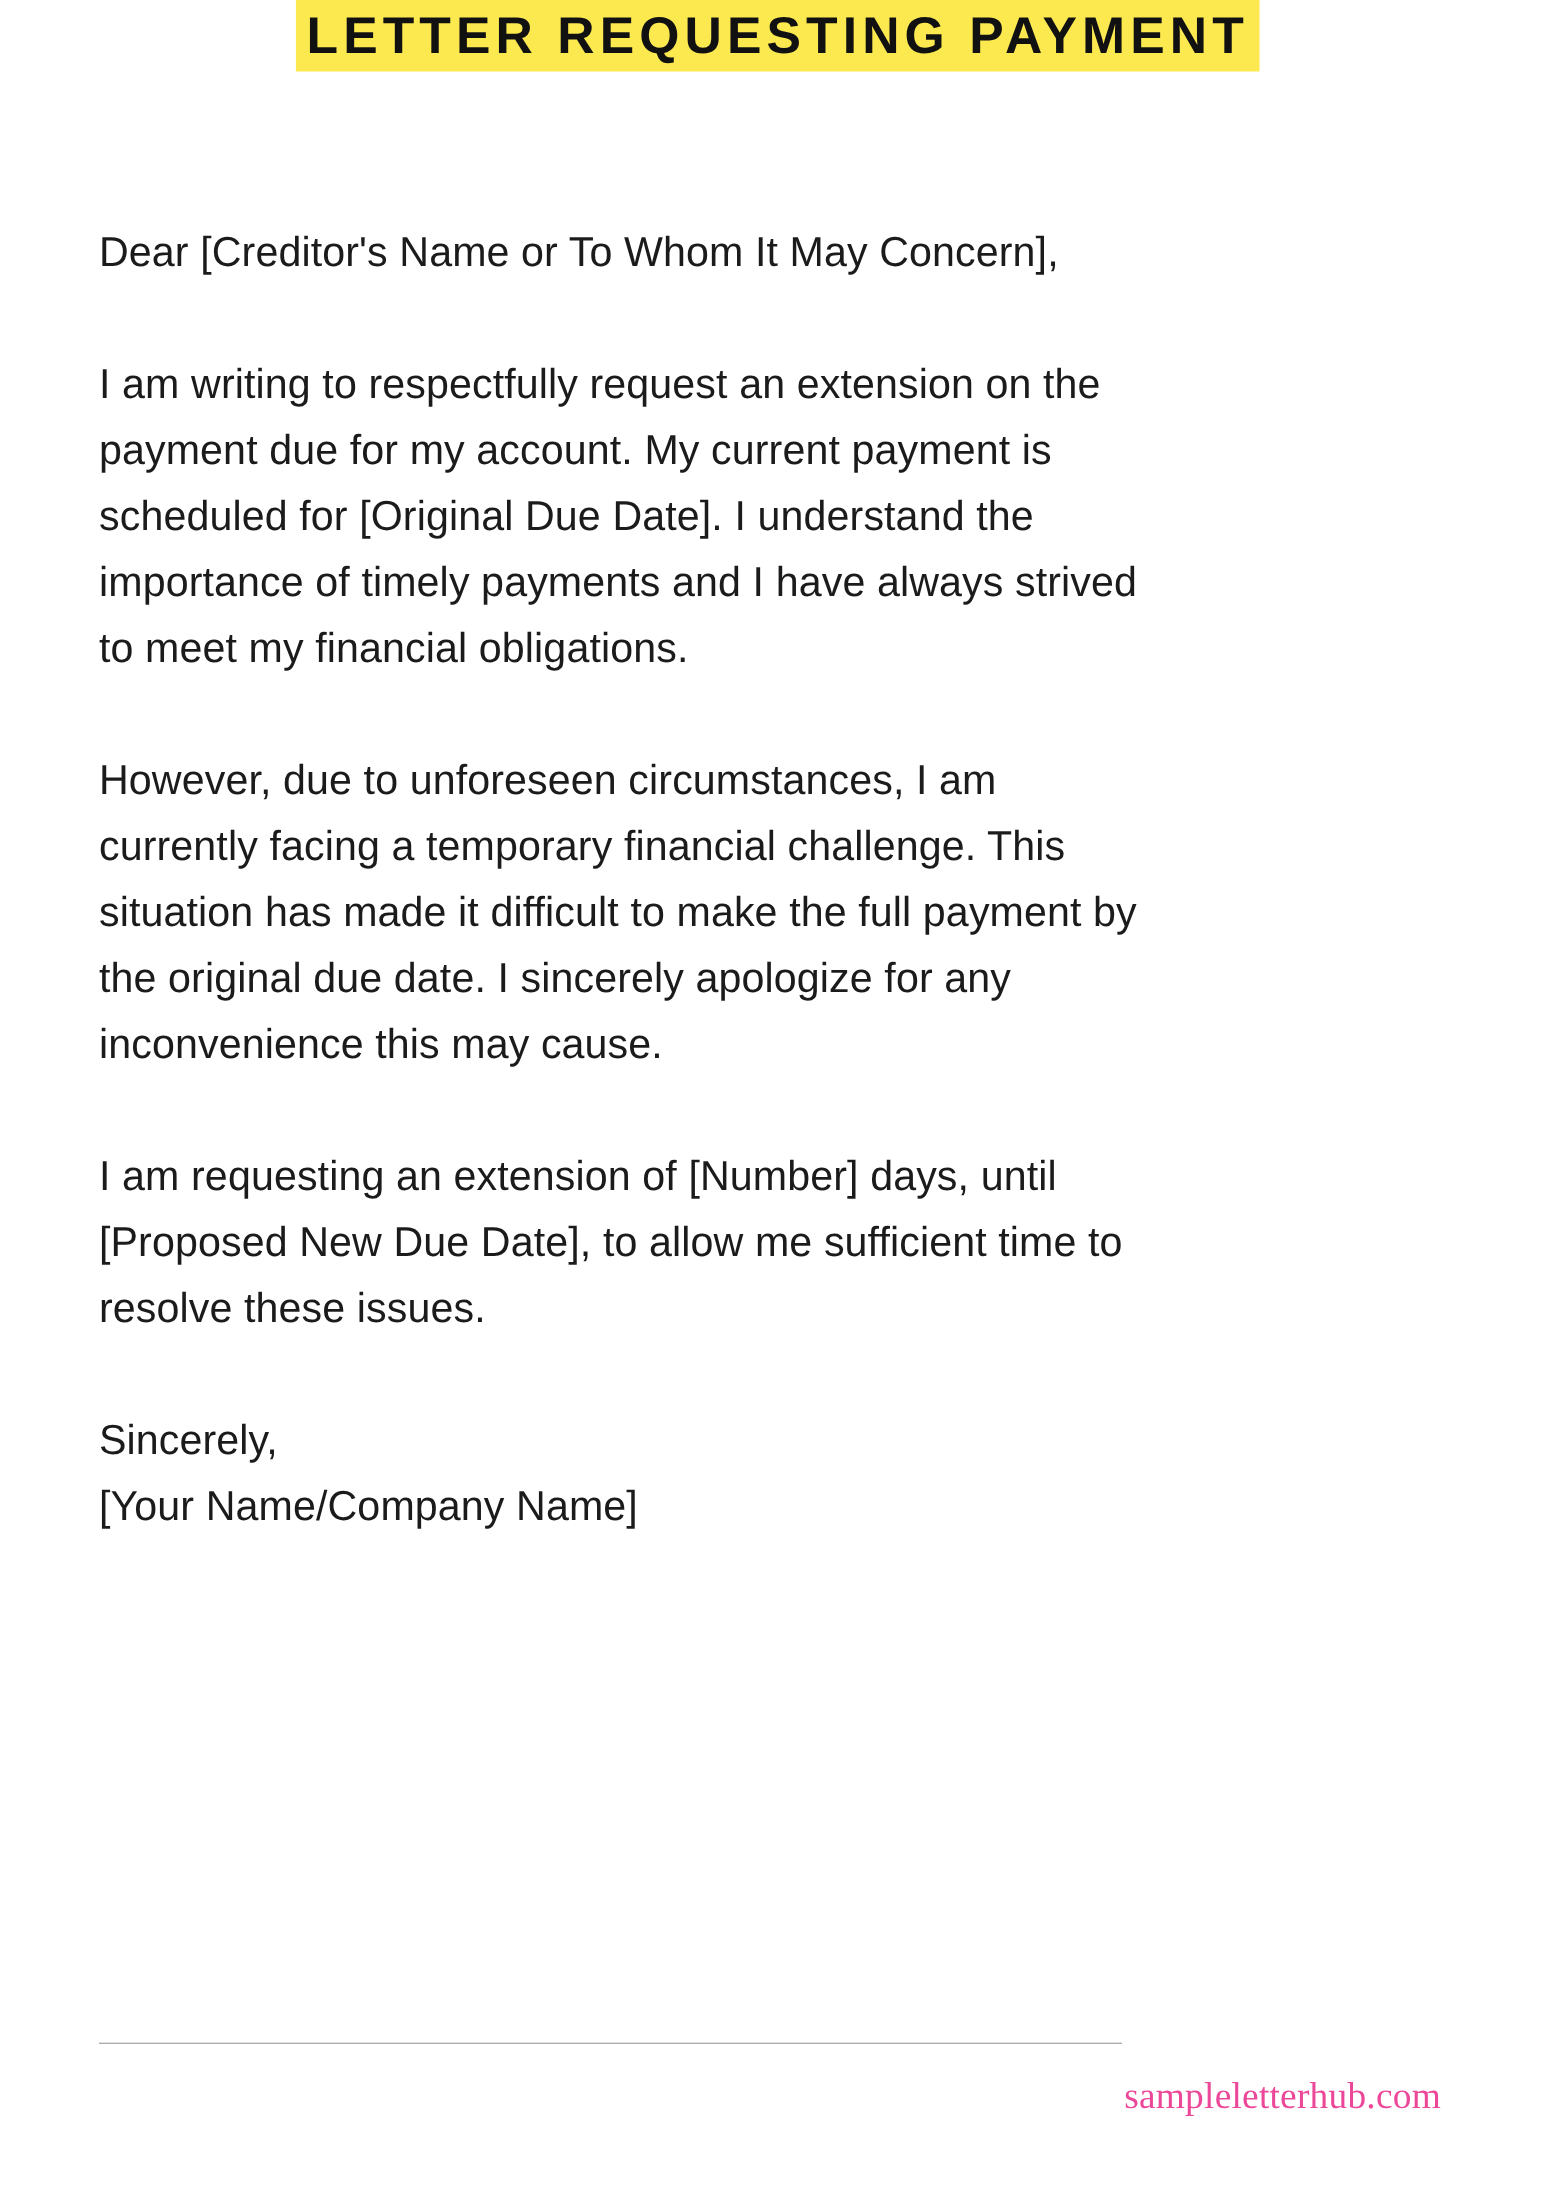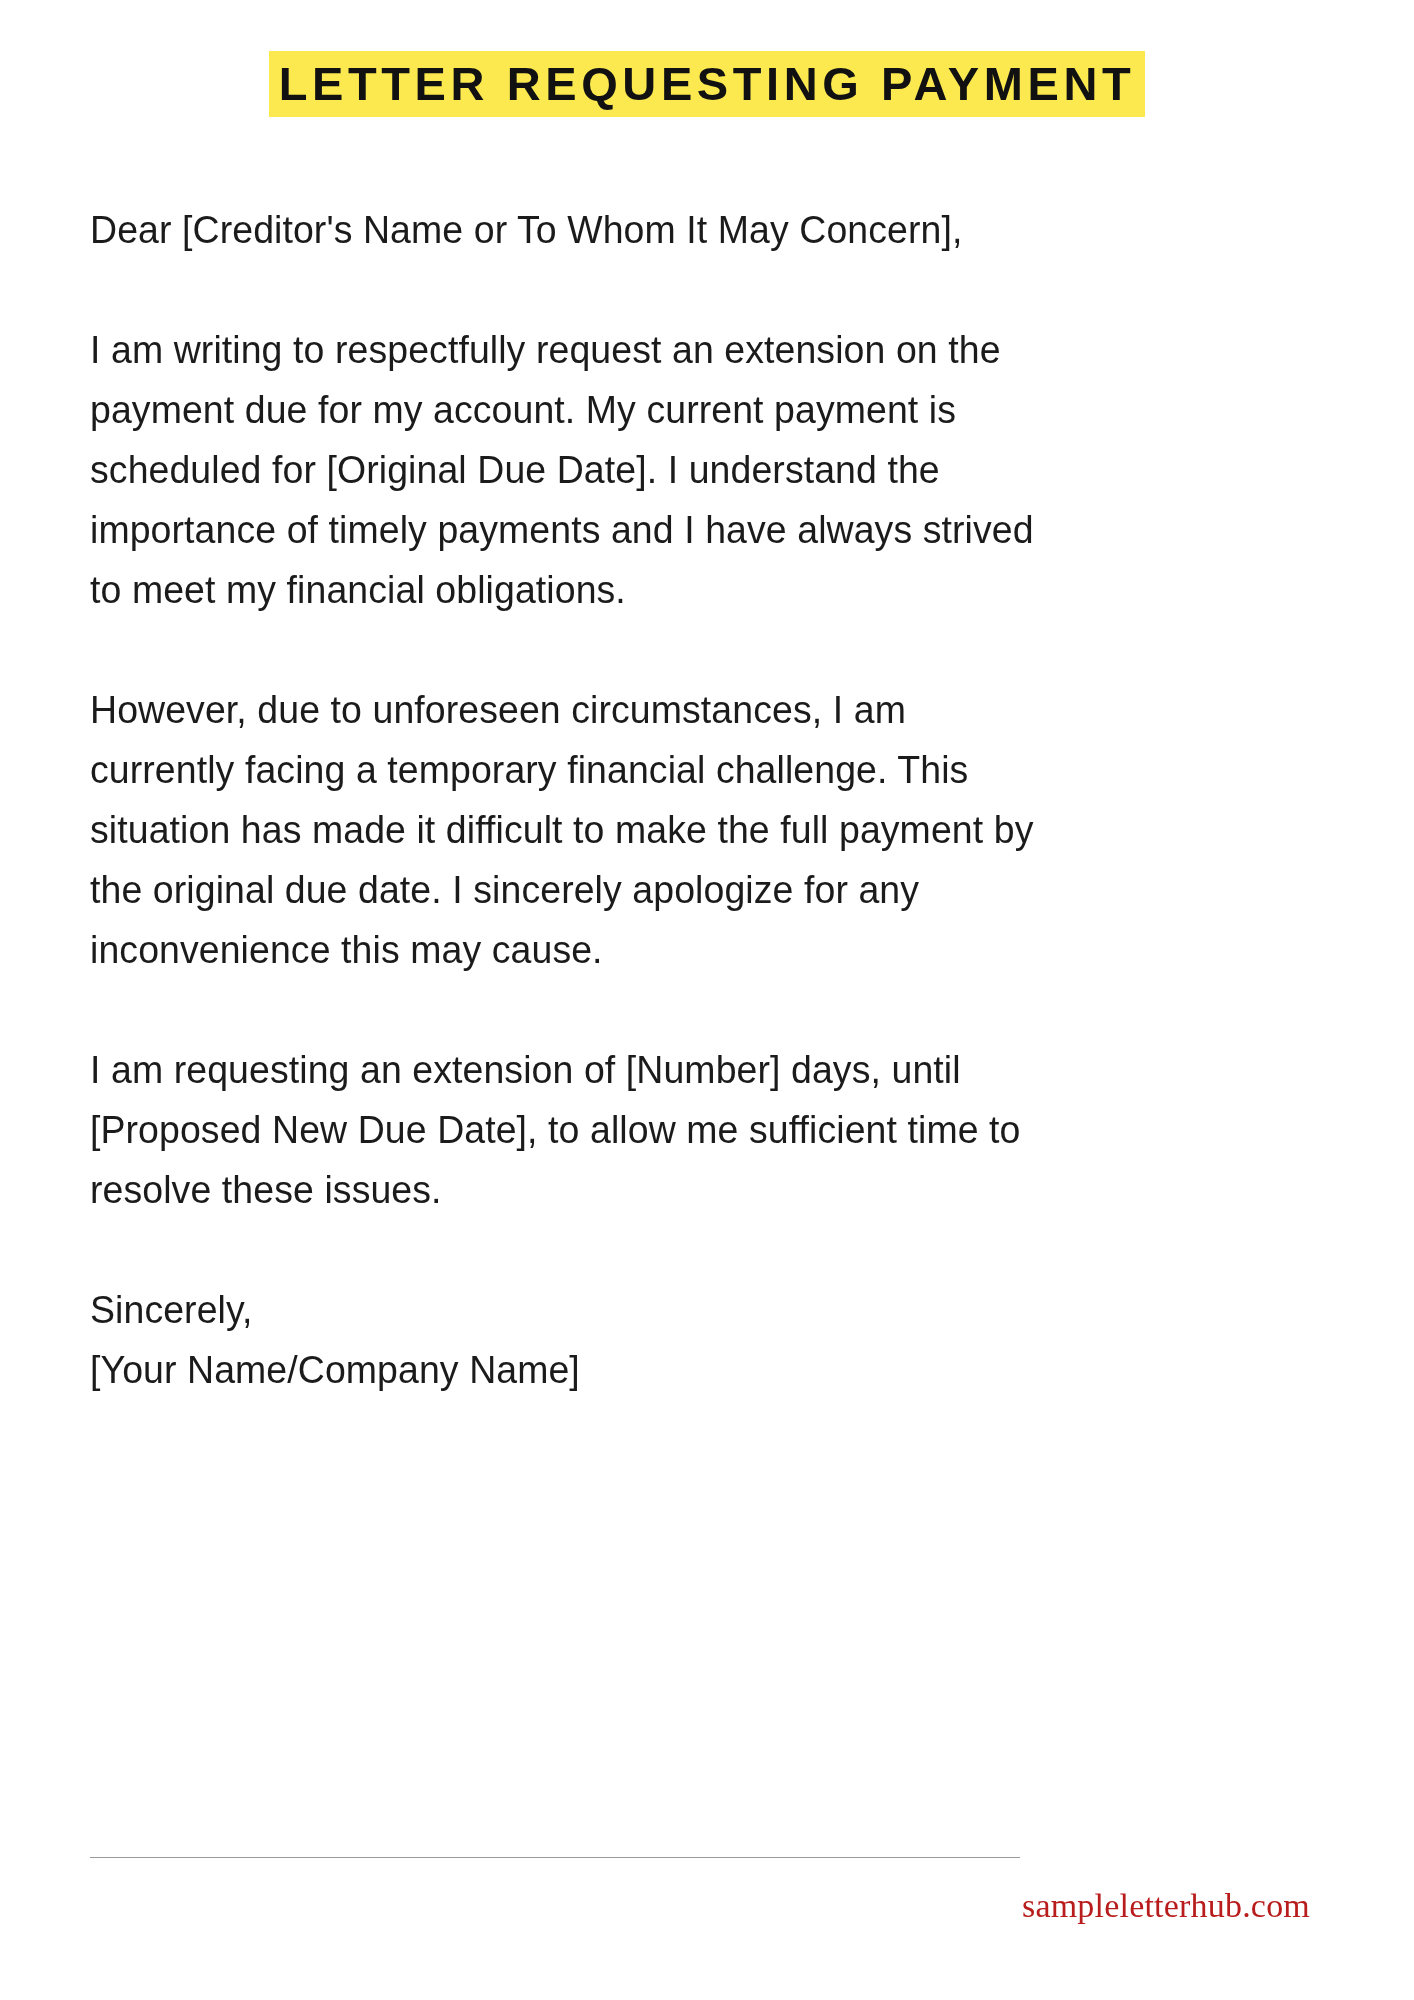--- a/index.html
+++ b/index.html
@@ -19,21 +19,20 @@
   .page {
     position: relative;
     width: 1414px;
     height: 2000px;
     background: #ffffff;
     box-sizing: border-box;
   }
 
   
   .title-block {
-    padding-top: 52px;
     padding-left: 108px;
     padding-right: 108px;
     text-align: center;
   }
 
   .title-text {
     display: inline;
     font-family: "Liberation Sans Narrow", "Liberation Sans", "DejaVu Sans", sans-serif;
     font-weight: 700;
     font-size: 47px;
@@ -92,21 +91,21 @@
     right: 392px;
     top: 1884px;
     width: 0;
     white-space: nowrap;
   }
 
   .footer-site-text {
     font-family: "Liberation Serif", "DejaVu Serif", serif;
     font-size: 34px;
     line-height: 44px;
-    color: #b91c1c;
+    color: #ec4899;
     letter-spacing: 0.2px;
     position: absolute;
     left: 0;
     top: 0;
   }
 </style>
 </head>
 <body>
 
 <div class="page">

